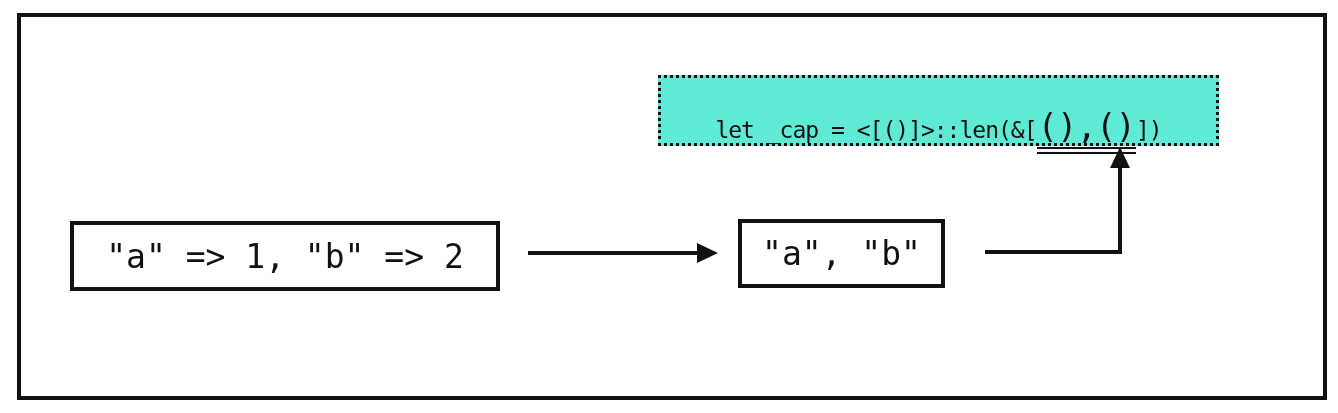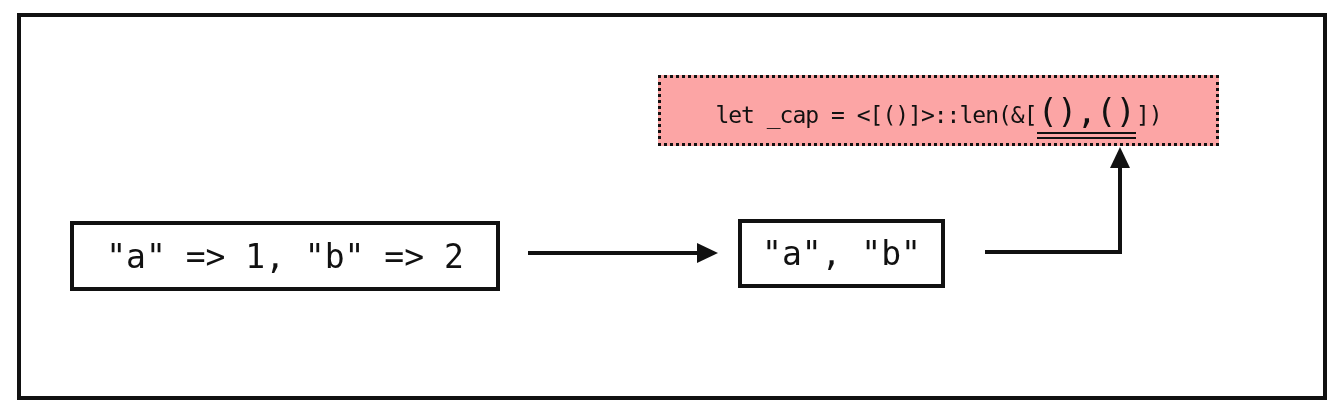--- a/index.html
+++ b/index.html
@@ -29,23 +29,23 @@
   }
   .code-box {
     position: absolute;
     left: 658px;
     top: 75px;
     width: 561px;
     height: 71px;
     border: 3px dotted #111111;
     box-sizing: border-box;
     display: flex;
-    align-items: center;
+    align-items: flex-end;
     justify-content: center;
-    background: #fca5a5;
+    background: #5eead4;
     white-space: pre;
   }
   .code-line {
     font-size: 23px;
     line-height: 1;
     color: #111111;
     letter-spacing: -1px;
   }
   .code-line .hl {
     font-size: 34px;

